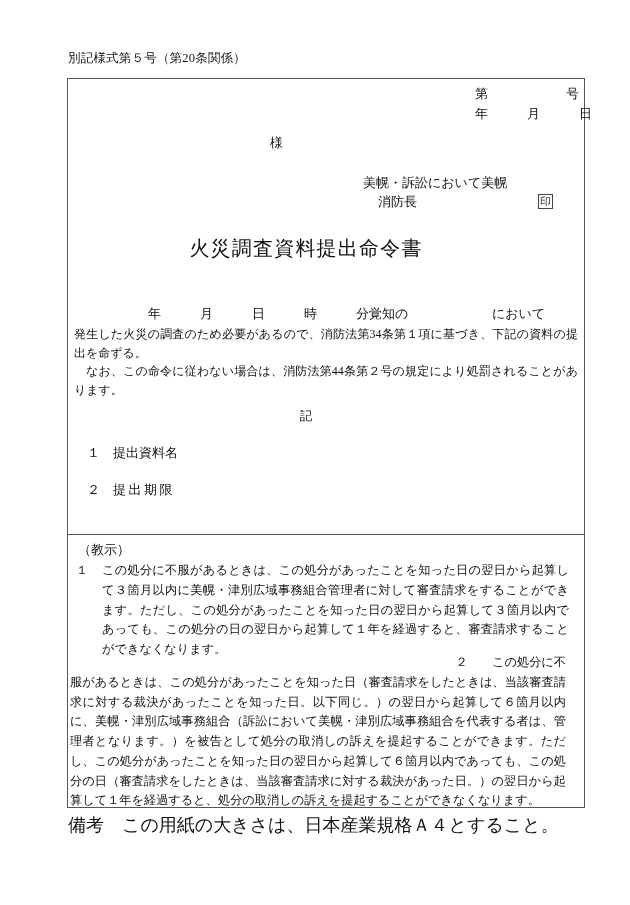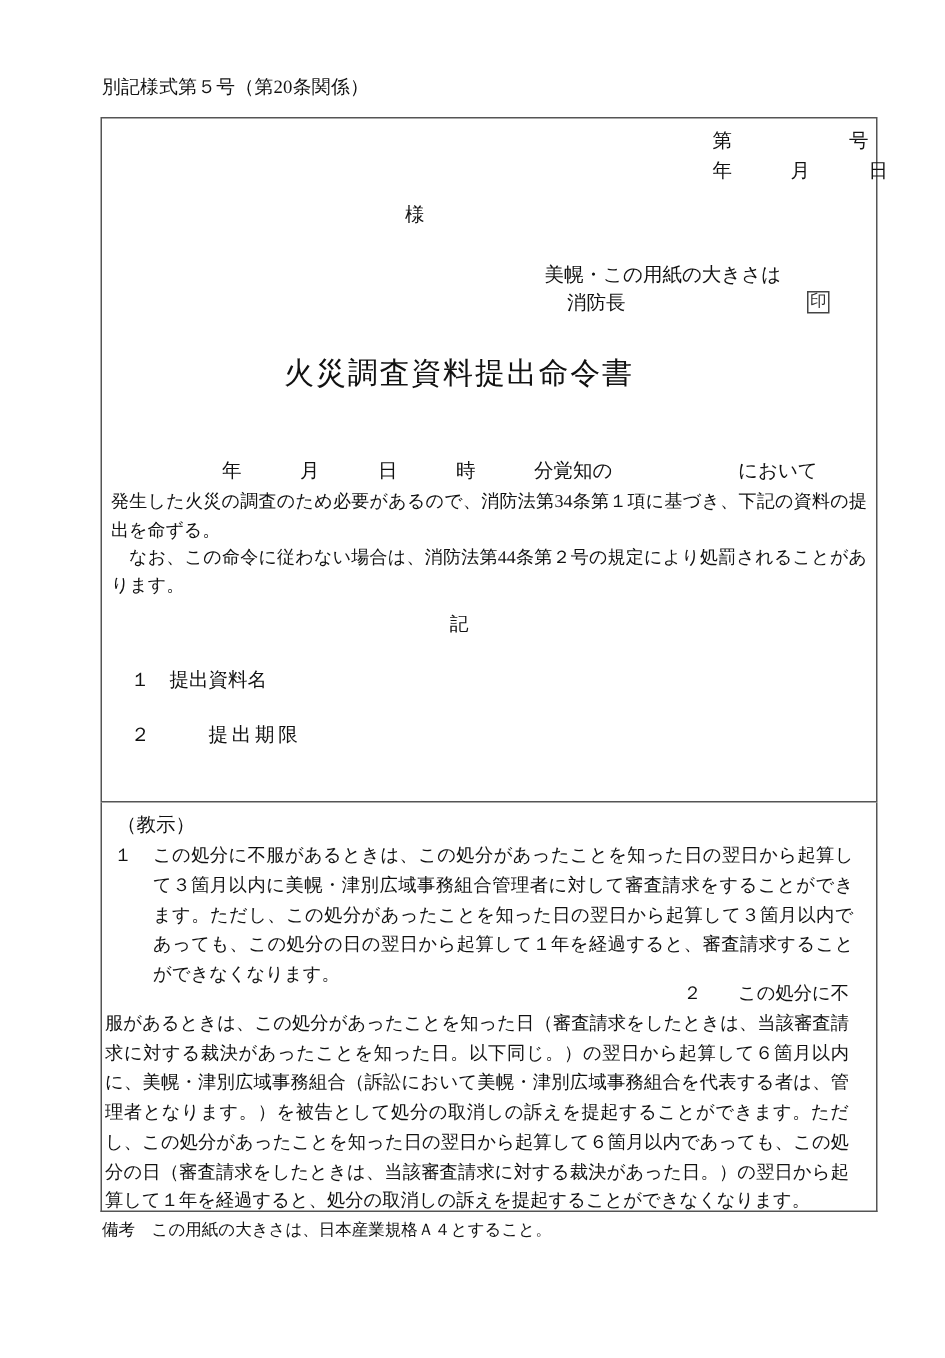--- a/index.html
+++ b/index.html
@@ -153,21 +153,20 @@
     left: 74px;
     top: 429px;
     text-align: center;
   }
   .item-2 {
     left: 74px;
     top: 466px;
   }
   .item-2 .spaced {
     letter-spacing: 2.5px;
-    margin-left: 26px;
   }
 
   
   .kyoji-label {
     left: 78px;
     top: 542px;
   }
 
   .kyoji-p1 {
     position: absolute;
@@ -203,39 +202,39 @@
   .kyoji-p2 .lead {
     display: block;
     text-align: right;
     padding-right: 0px;
   }
 
   
   .biko {
     left: 68px;
     top: 814px;
-    font-size: 11px;
+    font-size: 18px;
   }
 </style>
 </head>
 <body>
 
 <div class="page">
 
   <div class="form-no">別記様式第５号（第20条関係）</div>
 
   <div class="main-box"></div>
 
   <div class="t doc-no">第　　　　　　号</div>
 
   <div class="t doc-date">年　　　月　　　日</div>
 
   <div class="t addressee">様</div>
 
-  <div class="t issuer-org">美幌・この用紙の大きさは</div>
+  <div class="t issuer-org">美幌・訴訟において美幌</div>
 
   <div class="t issuer-title">消防長</div>
 
   <div class="seal">印</div>
 
   <div class="doc-title">火災調査資料提出命令書</div>
 
   <div class="t incident-line">年　　　月　　　日　　　時　　　分覚知の</div>
 
   <div class="t incident-tail">において</div>

